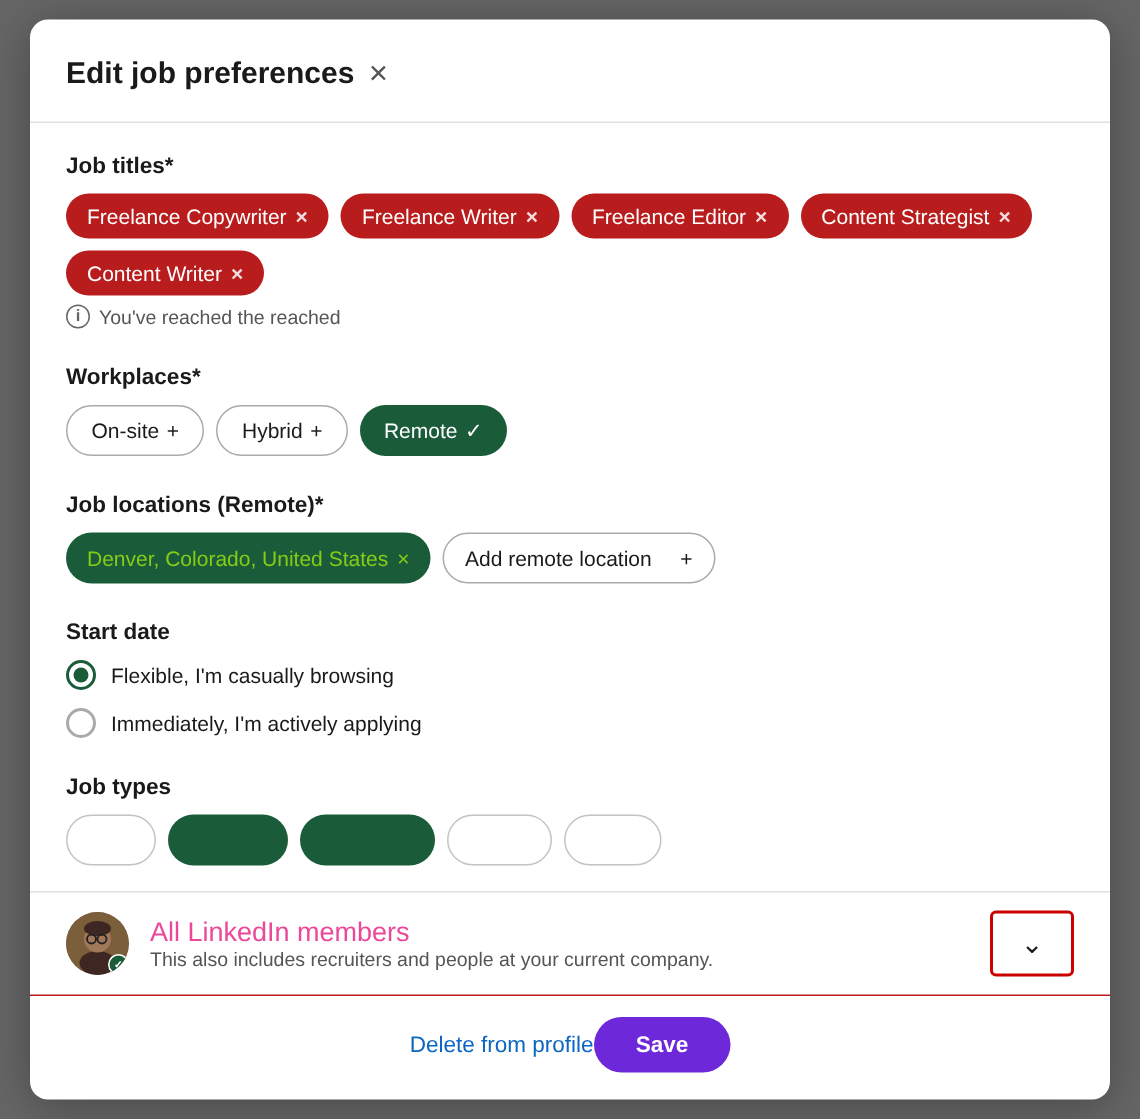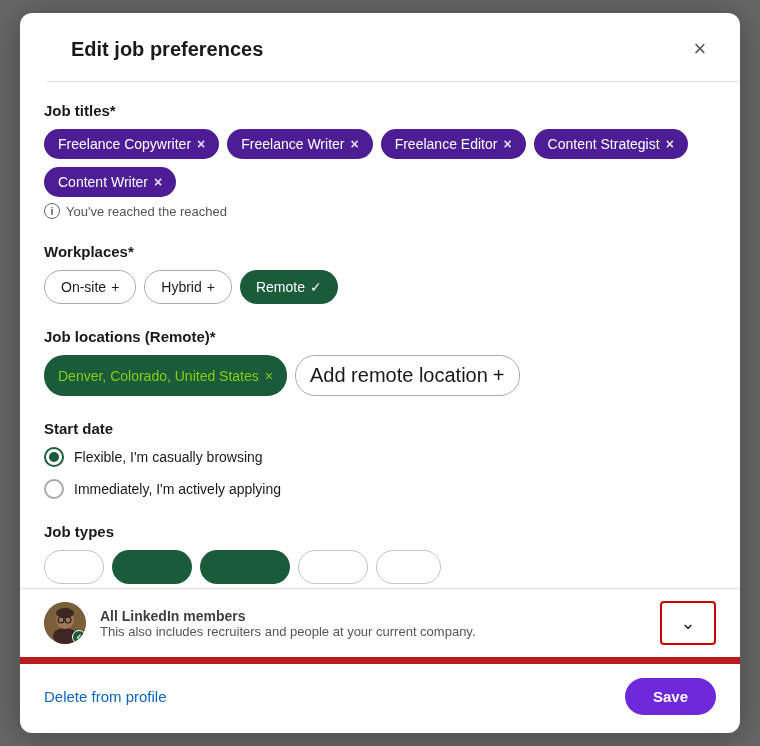--- a/index.html
+++ b/index.html
@@ -26,24 +26,22 @@
       width: 720px;
       max-height: 720px;
       overflow: hidden;
       box-shadow: 0 4px 32px rgba(0,0,0,0.3);
       display: flex;
       flex-direction: column;
     }
     .modal-header {
       display: flex;
       align-items: center;
-      justify-content: space-between;
       padding: 20px 24px 16px 24px;
       border-bottom: 1px solid #e0e0e0;
-      margin-left: 27px;
     }
     .modal-title {
       font-size: 20px;
       font-weight: 600;
       color: #1a1a1a;
     }
     .close-btn {
       background: none;
       border: none;
       cursor: pointer;
@@ -71,21 +69,21 @@
       color: #1a1a1a;
       margin-bottom: 10px;
     }
     .tags-container {
       display: flex;
       flex-wrap: wrap;
       gap: 8px;
       margin-bottom: 6px;
     }
     .tag-filled {
-      background: #4c1d95;
+      background: #b91c1c;
       color: #fff;
       border-radius: 20px;
       padding: 7px 14px;
       font-size: 14px;
       font-weight: 500;
       display: flex;
       align-items: flex-start;
       gap: 6px;
       cursor: pointer;
     }
@@ -153,26 +151,26 @@
       align-items: center;
       gap: 6px;
       cursor: pointer;
     }
     .add-location-btn {
       background: #fff;
       color: #1a1a1a;
       border: 1.5px solid #aaa;
       border-radius: 20px;
       padding: 8px 14px;
-      font-size: 20px;
-      font-weight: 500;
-      cursor: pointer;
-      display: flex;
-      align-items: center;
-      gap: 5px;
+      font-size: 14px;
+      font-weight: 500;
+      cursor: pointer;
+      display: flex;
+      align-items: center;
+      gap: 19px;
     }
     .radio-group {
       display: flex;
       flex-direction: column;
       gap: 12px;
       margin-top: 6px;
     }
     .radio-item {
       display: flex;
       align-items: center;
@@ -230,23 +228,23 @@
       border-top: 1px solid #e0e0e0;
       padding: 12px 24px;
       display: flex;
       align-items: center;
       gap: 14px;
     }
     .footer-info {
       flex: 1;
     }
     .footer-info-title {
-      font-size: 14px;
-      font-weight: 700;
-      color: #404040;
+      font-size: 18px;
+      font-weight: 400;
+      color: #ec4899;
     }
     .footer-info-sub {
       font-size: 13px;
       color: #555;
     }
     .dropdown-chevron {
       width: 56px;
       height: 44px;
       border: 2px solid #cc0000;
       border-radius: 4px;
@@ -257,22 +255,22 @@
       flex-shrink: 0;
     }
     .chevron-icon {
       font-size: 18px;
       color: #1a1a1a;
     }
     .modal-actions {
       padding: 14px 24px 18px 24px;
       display: flex;
       align-items: center;
-      justify-content: space-between;
-      border-top: 7px solid #b91c1c;
+      justify-content: center;
+      border-top: 1px solid #b91c1c;
     }
     .delete-link {
       color: #0a66c2;
       font-size: 15px;
       font-weight: 500;
       cursor: pointer;
       text-decoration: none;
       background: none;
       border: none;
     }

